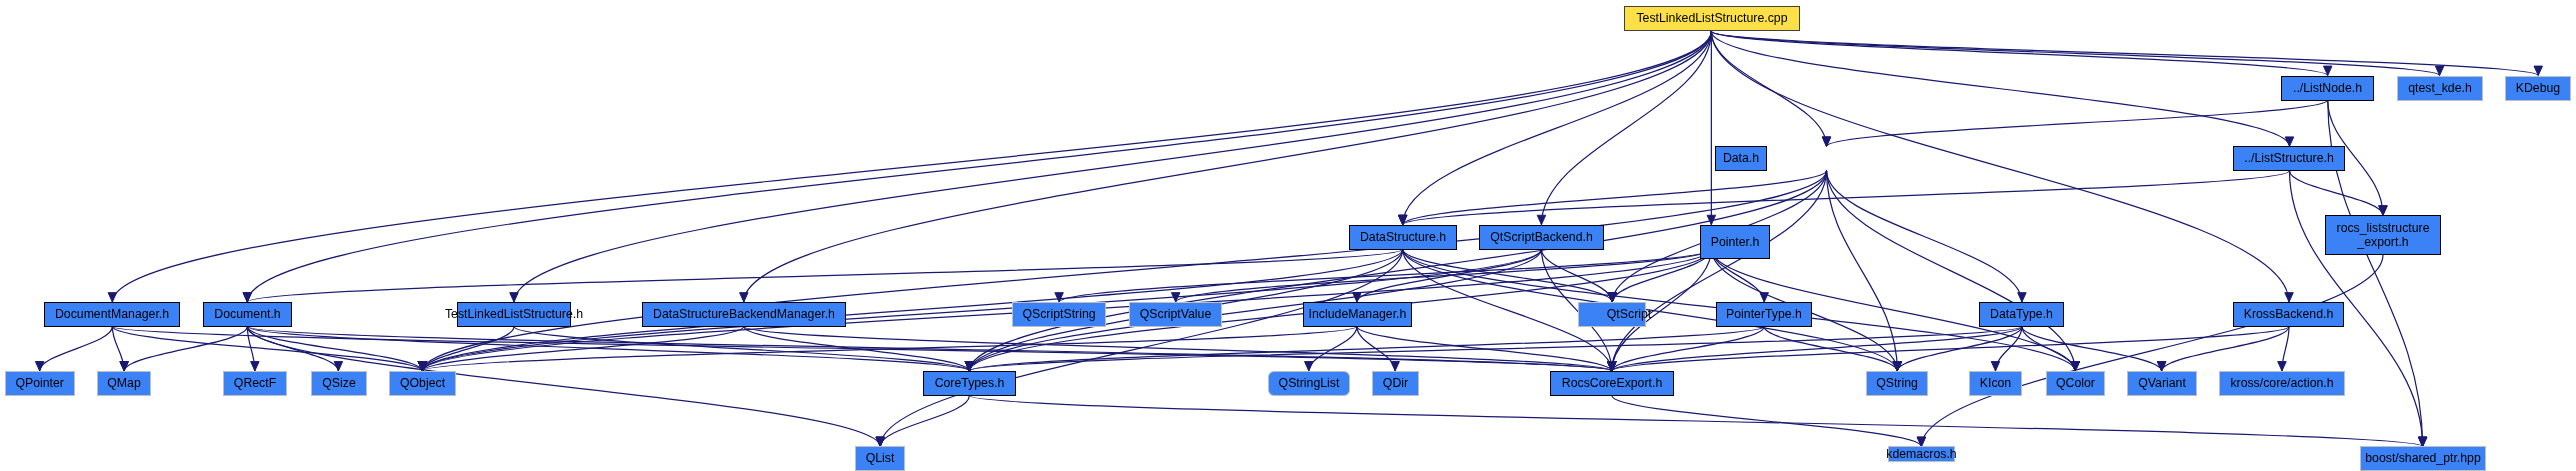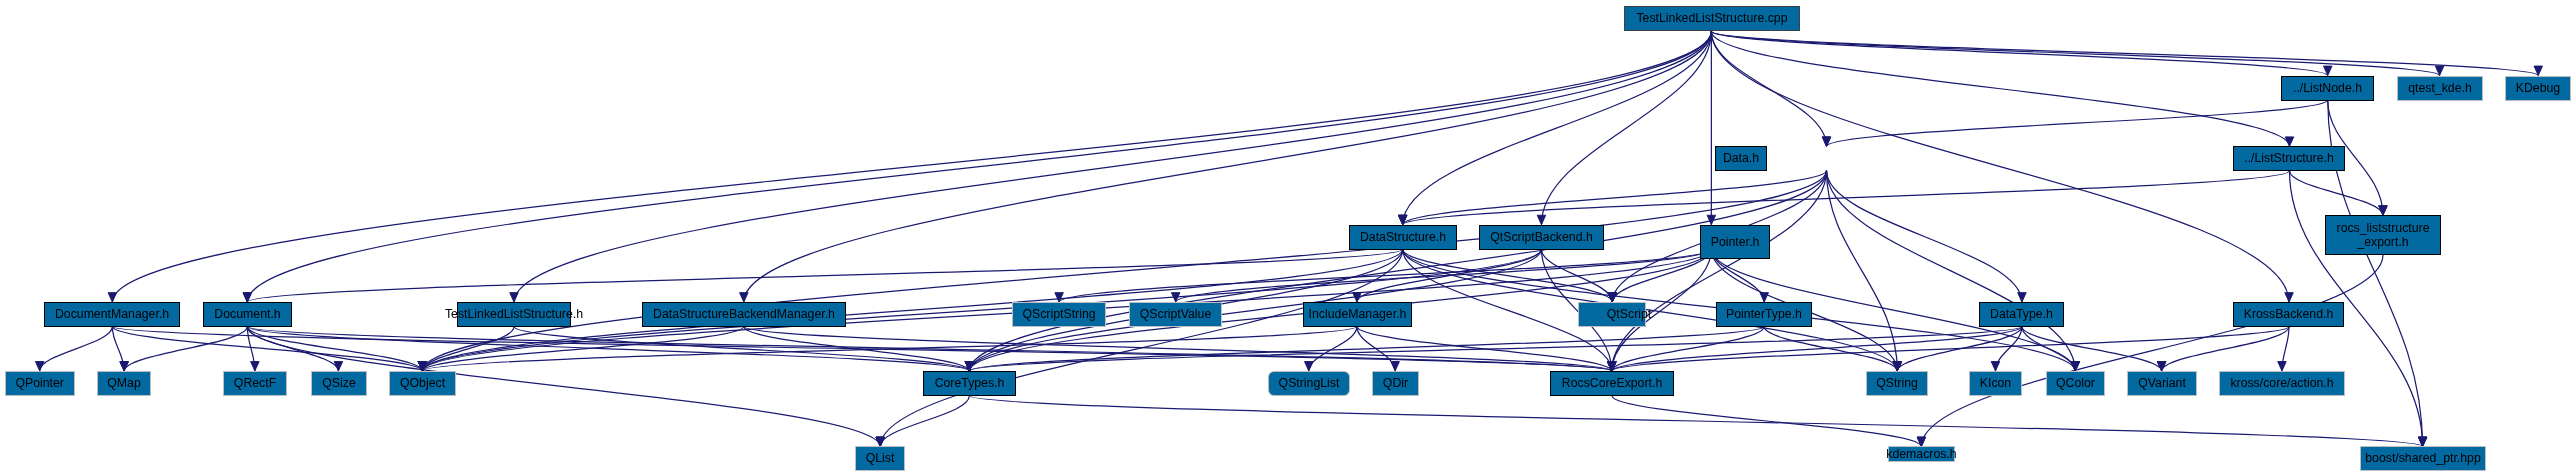--- a/index.html
+++ b/index.html
@@ -1,21 +1,21 @@
 <!DOCTYPE html>
 <html style="font-size:15px"><head>
 <meta charset="utf-8">
 <style>
   html, body { margin: 0; padding: 0; background: #ffffff; }
   body { width: 2576px; height: 472px; position: relative; overflow: hidden; font-family: "Liberation Sans", sans-serif; }
   #graph { position: absolute; left: 0; top: 0; width: 2576px; height: 472px; }
-  .node { position: absolute; box-sizing: border-box; background: #0369a1; display: flex; align-items: center; justify-content: center; text-align: center; font-size: 12.3px; color: #000; white-space: pre-line; line-height: 14px; }
+  .node { position: absolute; box-sizing: border-box; background: #3b82f6; display: flex; align-items: center; justify-content: center; text-align: center; font-size: 12.3px; color: #000; white-space: pre-line; line-height: 14px; }
   .node.local { border: 1.5px solid #000; }
   .node.ext { border: 1.5px solid #bfbfbf; }
-  .node.root { border: 1.5px solid #404040; background: #0369a1; }
+  .node.root { border: 1.5px solid #404040; background: #fde047; }
   .edge { fill: none; stroke: #191970; stroke-width: 1.3px; }
   .arrow { fill: #191970; stroke: #191970; }
 </style>
 </head>
 <body>
 
 <div id="graph">
   <svg id="edges" width="2576" height="472" viewBox="0 0 2729 500">
       <path class="edge" d="M1813,33 C1813,51.8 2466,61.2 2466,80"></path>
       <polygon class="arrow" points="2466,80 2461.5,70 2470.5,70"></polygon>

